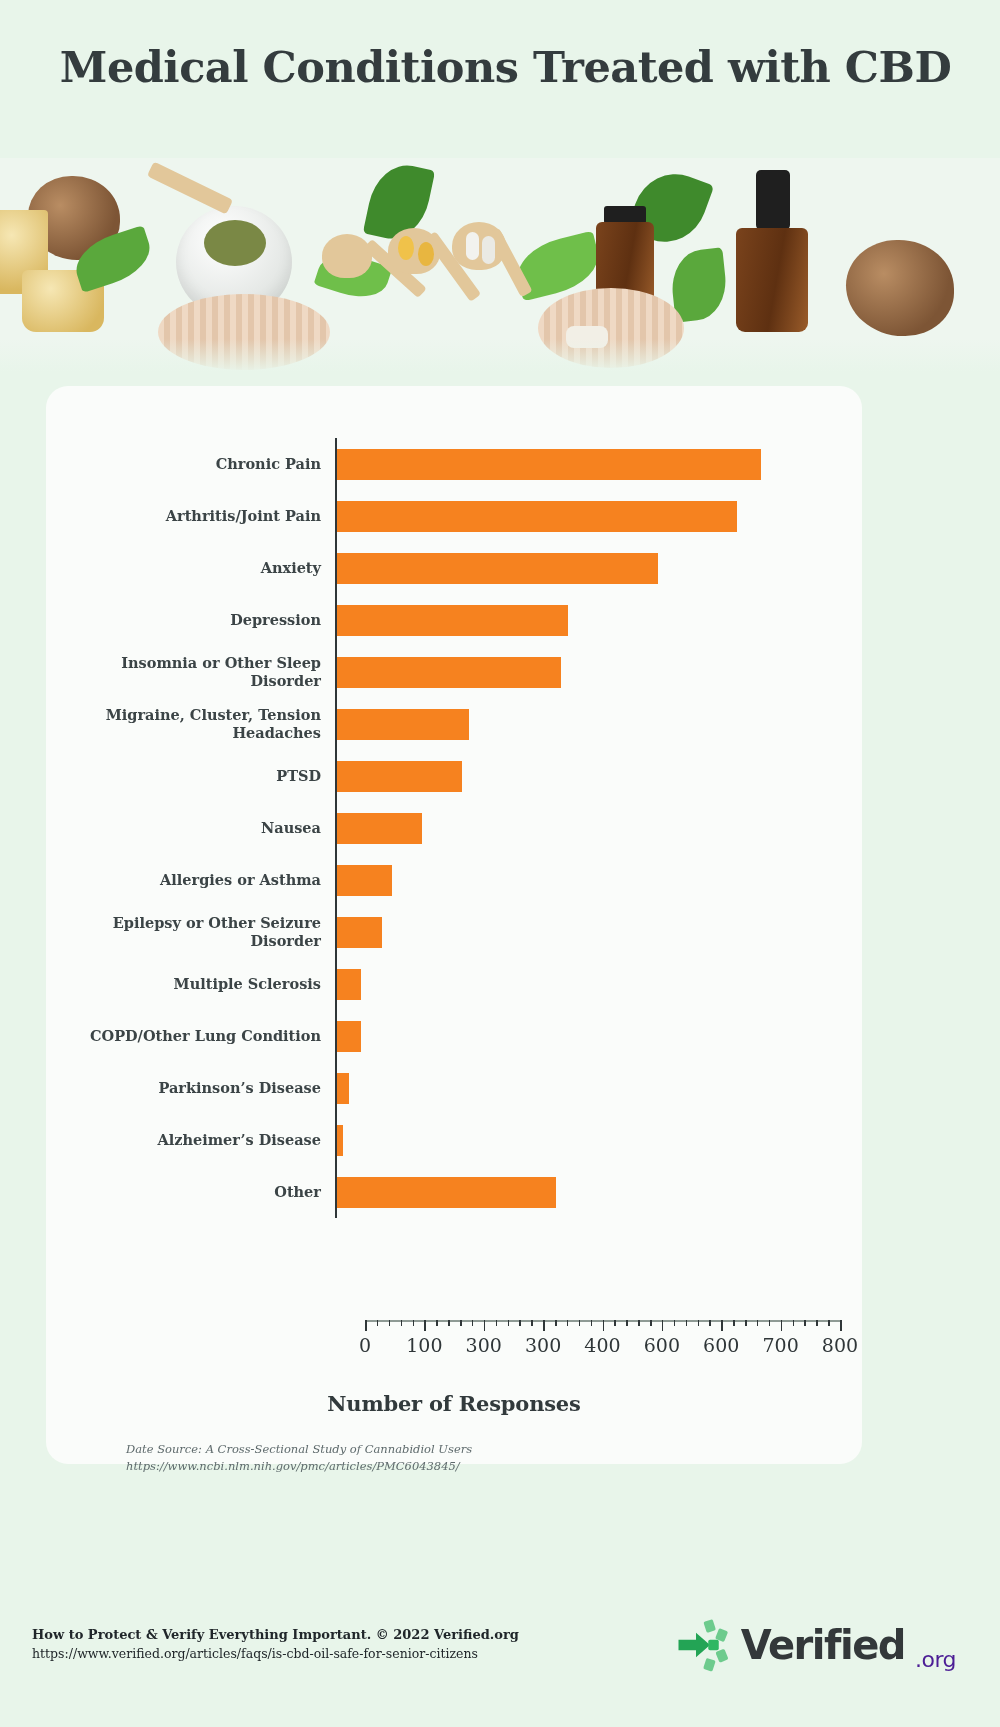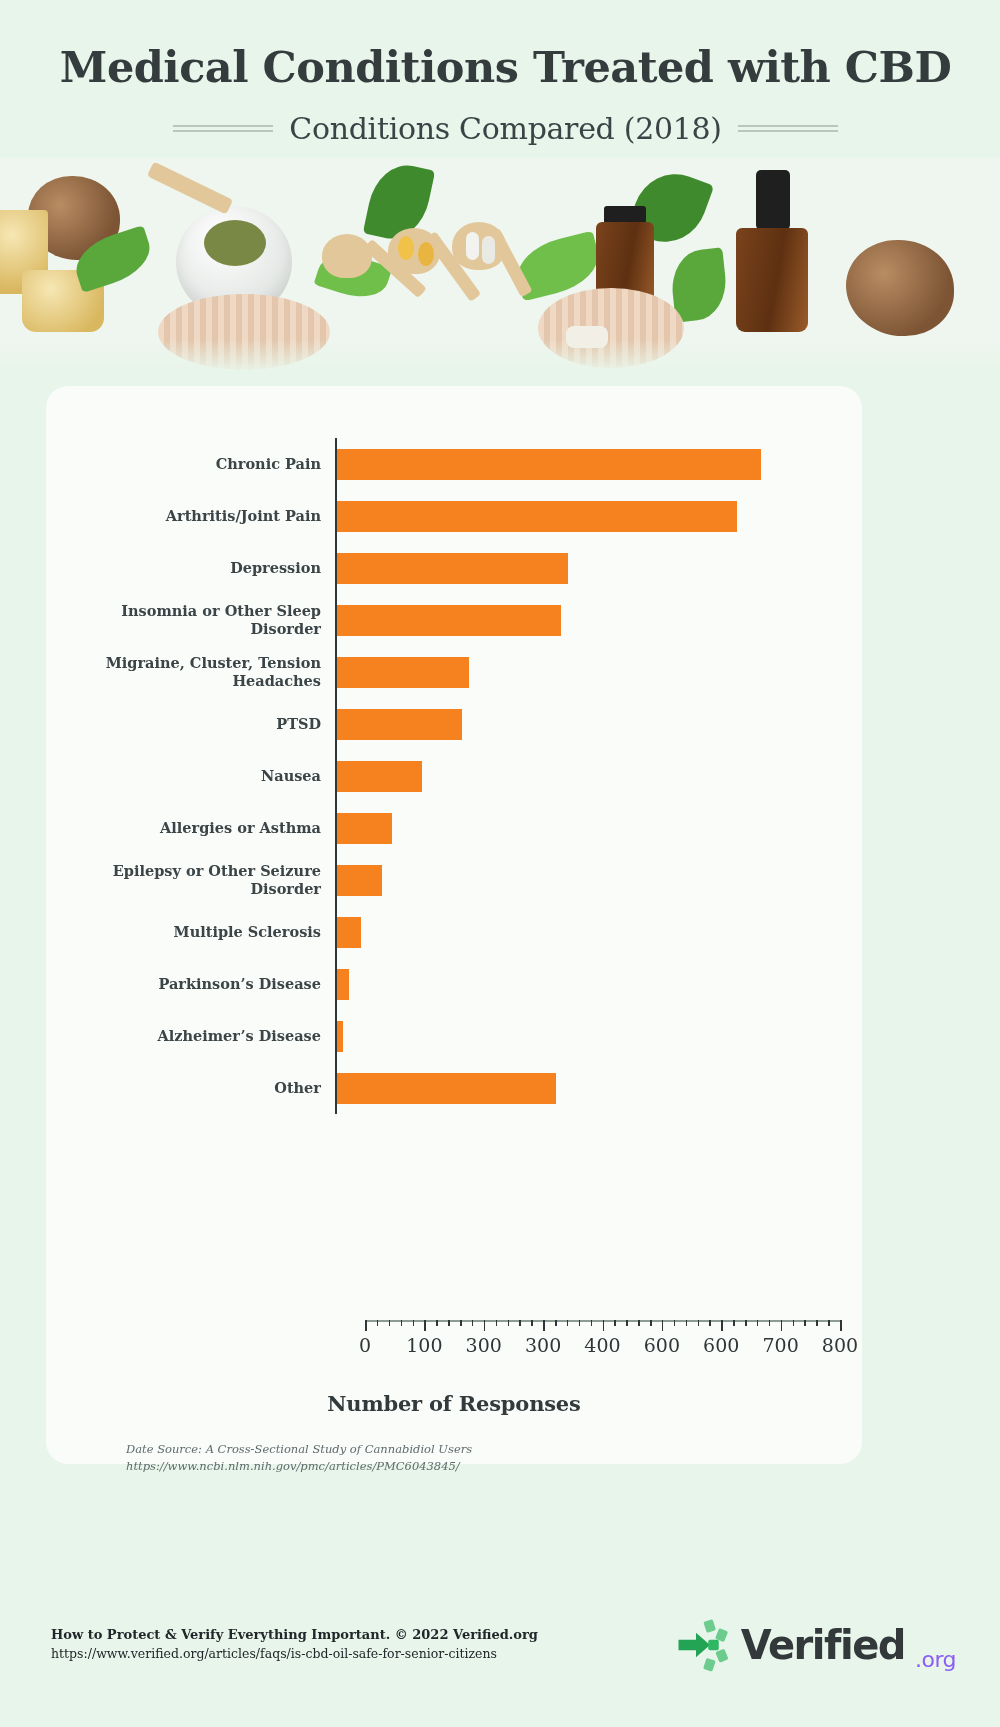--- a/index.html
+++ b/index.html
@@ -166,21 +166,21 @@
   }
 
   
   .footer {
     position: absolute;
     left: 0; bottom: 0;
     width: 1000px; height: 140px;
   }
   .footer-text {
     position: absolute;
-    left: 51px; top: 38px;
+    left: 32px; top: 38px;
     line-height: 1.5;
   }
   .footer-line1 {
     font-family: "DejaVu Serif", serif;
     font-weight: bold;
     font-size: 13px;
     color: #20262a;
   }
   .footer-line2 {
     font-family: "DejaVu Serif", serif;
@@ -198,35 +198,30 @@
   .logo-text {
     font-family: "DejaVu Sans", sans-serif;
     font-weight: bold;
     font-size: 40px;
     color: #33383a;
     letter-spacing: -1.5px;
   }
   .logo-org {
     font-family: "DejaVu Sans", sans-serif;
     font-size: 22px;
-    color: #8b5cf6;
+    color: #4c1d95;
     letter-spacing: -0.5px;
     margin-top: 28px;
   }
 </style>
 </head>
 <body>
 
 <div class="header">
   <div class="main-title">Medical Conditions Treated with CBD</div>
-  <div class="subtitle-row">
-    <div class="sub-rule"></div>
-    <div class="subtitle">Conditions Compared (2018)</div>
-    <div class="sub-rule"></div>
-  </div>
 </div>
 
 <div class="photo-band">
   <div class="deco pinecone" style="left:28px; top:18px; width:92px; height:84px;"></div>
   <div class="deco pinecone" style="left:846px; top:82px; width:108px; height:96px;"></div>
 
   <div class="deco jar" style="left:-8px; top:52px; width:56px; height:84px;"></div>
   <div class="deco jar" style="left:22px; top:112px; width:82px; height:62px; border-radius:6px 6px 14px 14px;"></div>
 
   <div class="deco mortar" style="left:176px; top:48px; width:116px; height:112px;"></div>
@@ -275,20 +270,26 @@
             <div class="bar" title="Chronic Pain: 714" style="width: 423.938px; background: rgb(246, 130, 31);"></div>
           </div>
         </div>
         <div class="row">
           <div class="row-label">Arthritis/Joint Pain</div>
           <div class="bar-track">
             <div class="bar" title="Arthritis/Joint Pain: 673" style="width: 399.594px; background: rgb(246, 130, 31);"></div>
           </div>
         </div>
         <div class="row">
+          <div class="row-label">Anxiety</div>
+          <div class="bar-track">
+            <div class="bar" title="Anxiety: 540" style="width: 320.625px; background: rgb(246, 130, 31);"></div>
+          </div>
+        </div>
+        <div class="row">
           <div class="row-label">Depression</div>
           <div class="bar-track">
             <div class="bar" title="Depression: 389" style="width: 230.969px; background: rgb(246, 130, 31);"></div>
           </div>
         </div>
         <div class="row">
           <div class="row-label">Insomnia or Other Sleep<div>Disorder</div></div>
           <div class="bar-track">
             <div class="bar" title="Insomnia or Other Sleep Disorder: 378" style="width: 224.438px; background: rgb(246, 130, 31);"></div>
           </div>
@@ -320,20 +321,26 @@
         <div class="row">
           <div class="row-label">Epilepsy or Other Seizure<div>Disorder</div></div>
           <div class="bar-track">
             <div class="bar" title="Epilepsy or Other Seizure Disorder: 75" style="width: 44.5312px; background: rgb(246, 130, 31);"></div>
           </div>
         </div>
         <div class="row">
           <div class="row-label">Multiple Sclerosis</div>
           <div class="bar-track">
             <div class="bar" title="Multiple Sclerosis: 40" style="width: 23.75px; background: rgb(246, 130, 31);"></div>
+          </div>
+        </div>
+        <div class="row">
+          <div class="row-label">COPD/Other Lung Condition</div>
+          <div class="bar-track">
+            <div class="bar" title="COPD/Other Lung Condition: 40" style="width: 23.75px; background: rgb(246, 130, 31);"></div>
           </div>
         </div>
         <div class="row">
           <div class="row-label">Parkinson’s Disease</div>
           <div class="bar-track">
             <div class="bar" title="Parkinson’s Disease: 21" style="width: 12.4688px; background: rgb(246, 130, 31);"></div>
           </div>
         </div>
         <div class="row">
           <div class="row-label">Alzheimer’s Disease</div>

